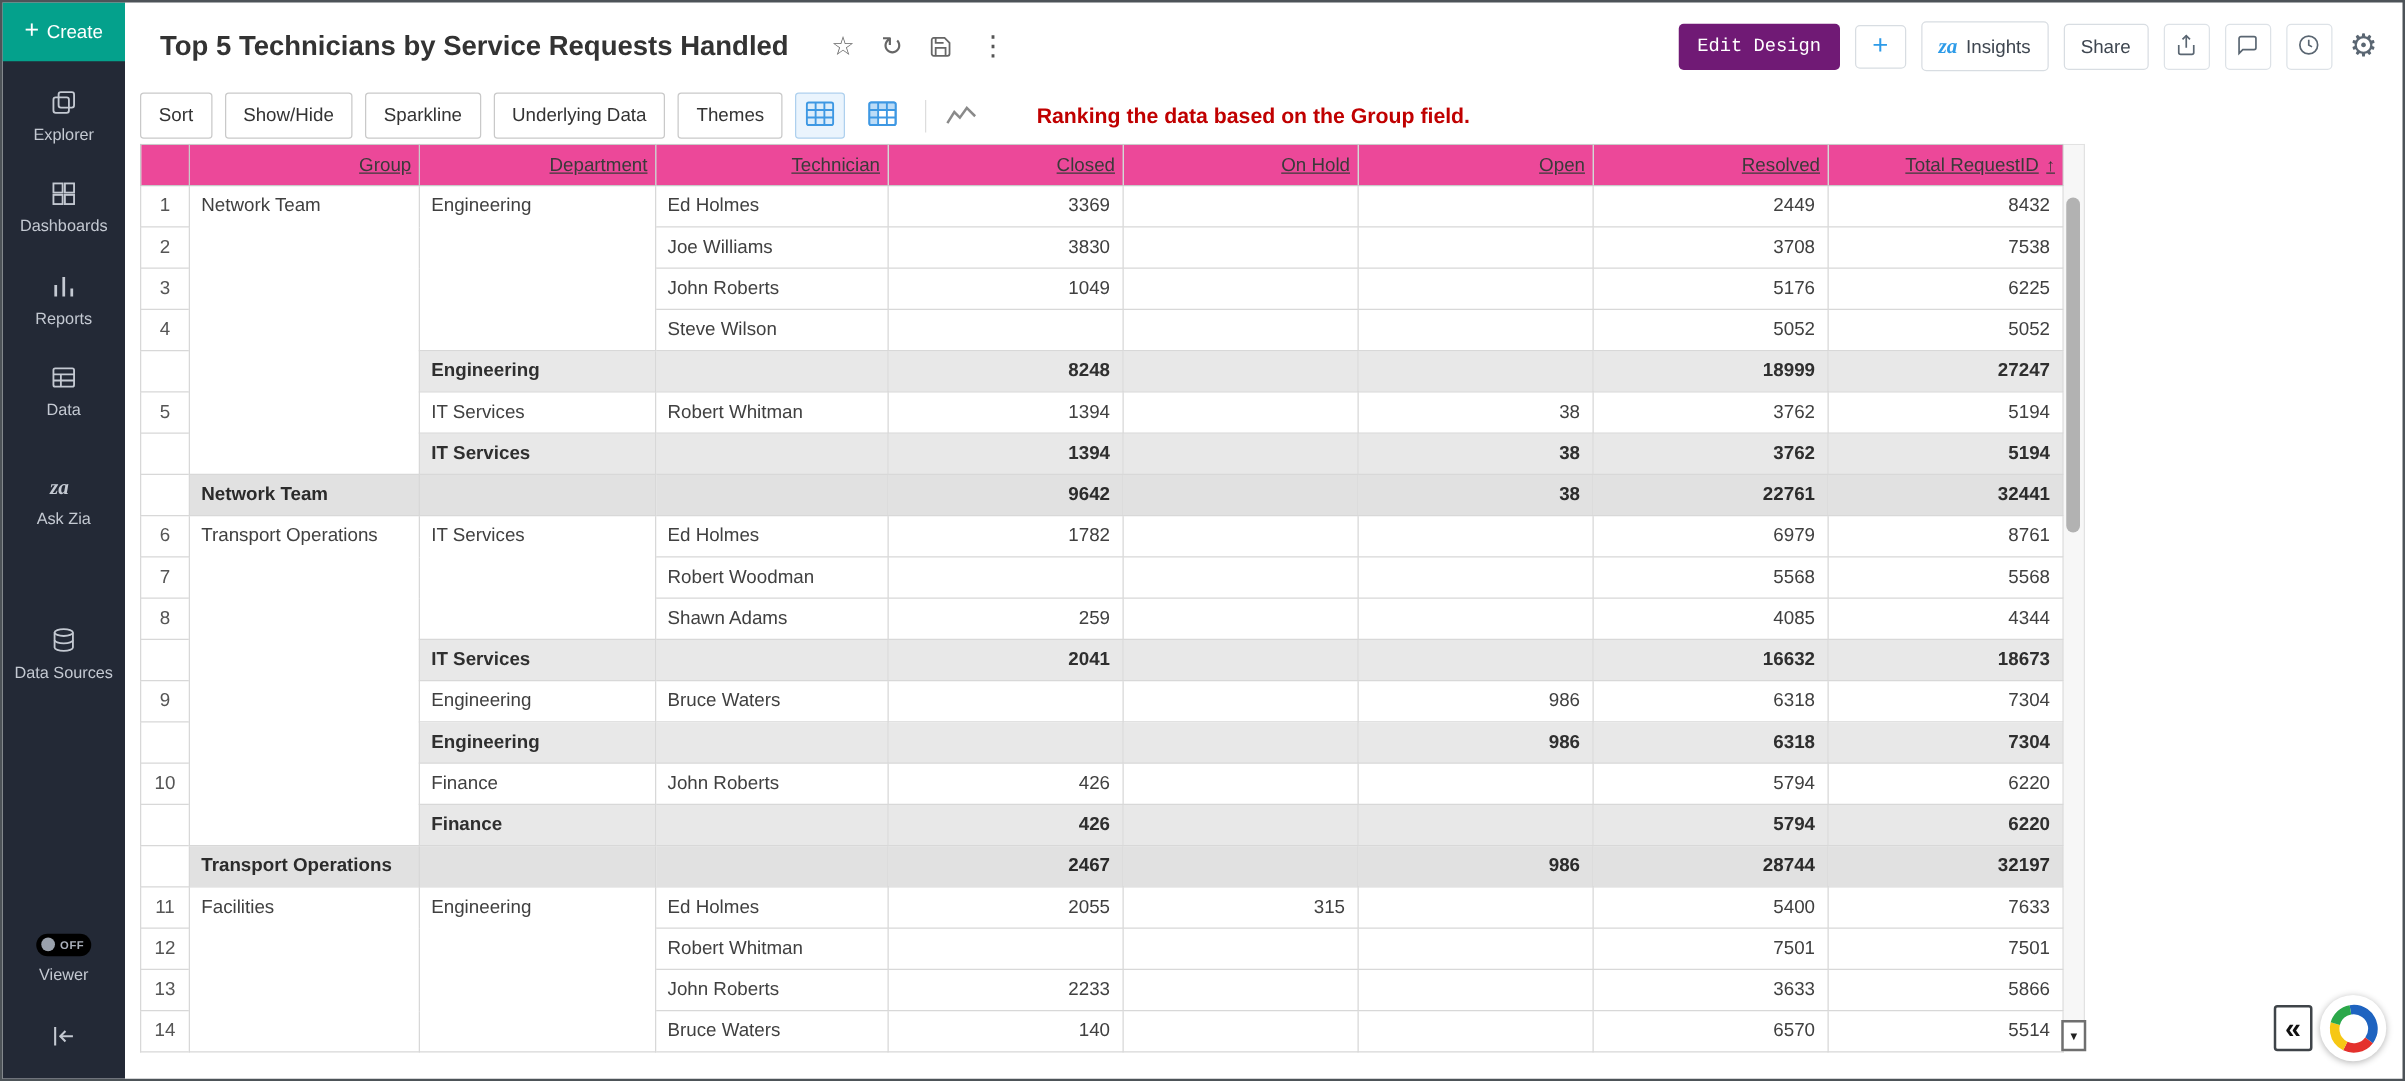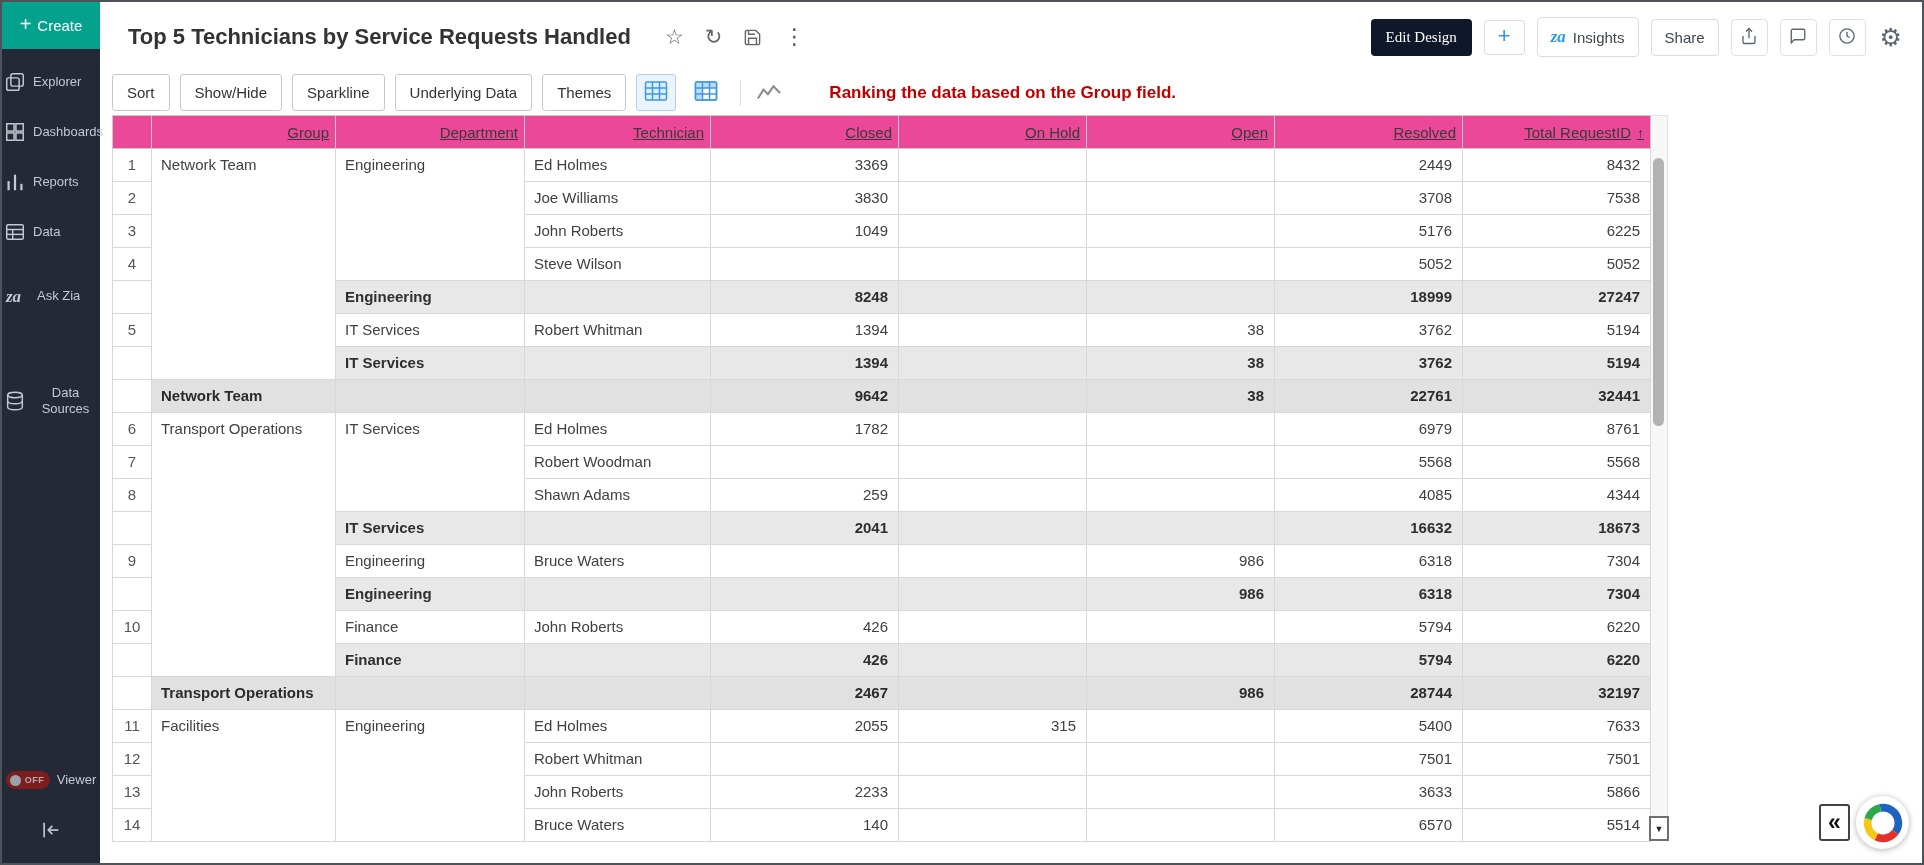--- a/index.html
+++ b/index.html
@@ -10,43 +10,43 @@
          display:flex; position:relative; overflow:hidden; }
 
   
   .sidebar { width:98px; background:#232936; flex-shrink:0; display:flex;
              flex-direction:column; color:#c4c9d2; }
   .create-btn { height:47px; background:#04a18c; color:#fff; border:none;
                 font-size:15px; font-family:inherit; display:flex; align-items:center;
                 justify-content:center; gap:6px; cursor:pointer; flex-shrink:0; }
   .create-btn .plus { font-size:20px; font-weight:400; margin-top:-2px; }
   .side-nav { display:flex; flex-direction:column; padding-top:8px; }
-  .side-item { display:flex; flex-direction:row; align-items:center; gap:7px;
+  .side-item { display:flex; flex-direction:column; align-items:center; gap:7px;
                padding:14px 2px; cursor:pointer; }
   .s-label { font-size:13px; color:#c4c9d2; text-align:center; line-height:1.25; }
   .s-icon { height:22px; display:flex; align-items:center; justify-content:center; }
   .si-zia { margin-top:14px; }
   .si-sources { margin-top:50px; }
   .side-bottom { margin-top:auto; display:flex; flex-direction:column; align-items:center; }
-  .toggle-pill { width:44px; height:18px; border-radius:10px; background:#7f1d1d;
+  .toggle-pill { width:44px; height:18px; border-radius:10px; background:#000000;
                  display:flex; align-items:center; padding:0 4px; gap:4px; cursor:pointer; }
   .toggle-knob { width:11px; height:11px; border-radius:50%; background:#9aa1ac; }
   .toggle-state { font-size:9px; font-weight:700; color:#aab0bb; letter-spacing:.5px; }
   .collapse-row { padding:16px 0 18px; cursor:pointer; display:flex; justify-content:center; width:100%; }
 
   
   .main { flex:1; display:flex; flex-direction:column; overflow:hidden; position:relative; }
   .topbar { height:70px; display:flex; align-items:center; padding:0 20px 0 28px; flex-shrink:0; }
   .topbar h1 { font-size:22px; font-weight:700; color:#333; white-space:nowrap; }
   .title-actions { display:flex; align-items:center; gap:21px; margin-left:34px; color:#666; }
   .t-icon { font-size:21px; cursor:pointer; display:flex; align-items:center; color:#666; }
   .t-icon.kebab { font-size:22px; color:#555; }
   .top-right { margin-left:auto; display:flex; align-items:center; gap:12px; }
-  .btn-teal { background:#0f172a; color:#fff; border:none; border-radius:4px;
-              padding:10px 15px; font-size:15px; font-family:Liberation Serif, serif; cursor:pointer; }
+  .btn-teal { background:#701a75; color:#fff; border:none; border-radius:4px;
+              padding:10px 15px; font-size:15px; font-family:Liberation Mono, monospace; cursor:pointer; }
   .btn-box { background:#fff; border:1px solid #d8dde2; border-radius:4px; padding:9px 13px;
              font-size:15px; color:#3e4650; font-family:inherit; cursor:pointer;
              display:flex; align-items:center; gap:7px; }
   .btn-plus { color:#2d9be8; font-size:22px; line-height:1; padding:4px 13px 7px; }
   .zia-glyph { color:#2d9be8; font-style:italic; font-weight:700;
                font-family:"Liberation Serif", serif; font-size:17px; }
   .icon-box { width:37px; height:37px; border:1px solid #dde2e7; border-radius:4px;
               background:#fff; display:flex; align-items:center; justify-content:center; cursor:pointer; }
   .gear { font-size:25px; color:#5a6672; cursor:pointer; margin-left:2px; }
 

